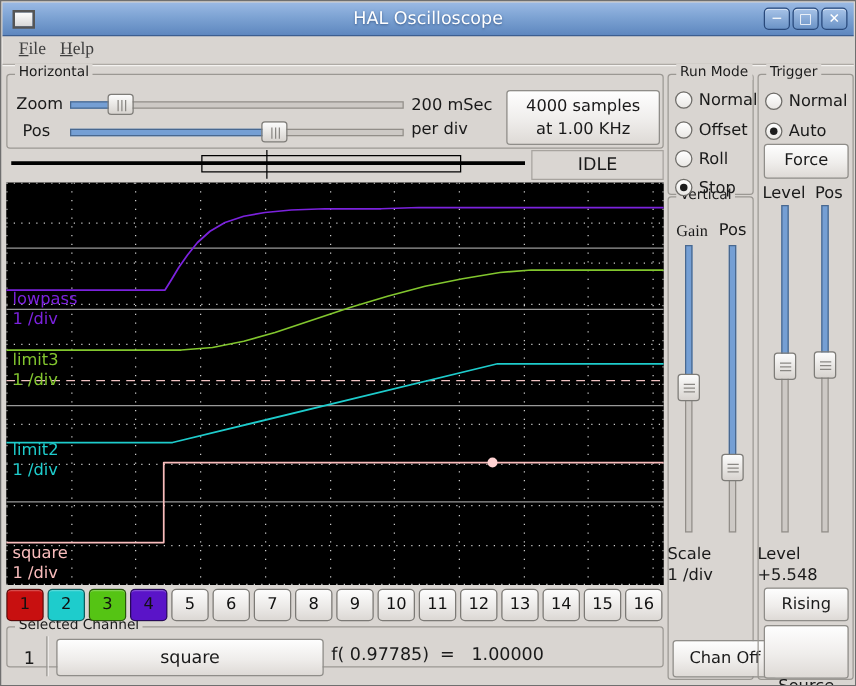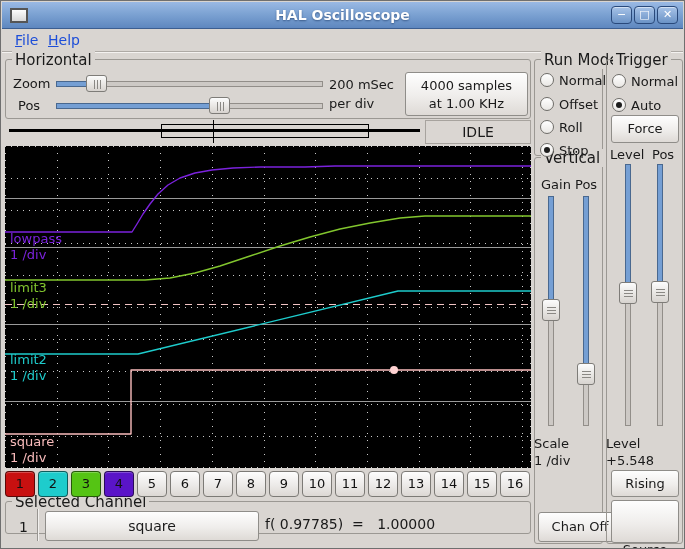--- a/index.html
+++ b/index.html
@@ -11,34 +11,34 @@
   }
   
   .titlebar{
     position:absolute;left:1px;top:1px;right:1px;height:27px;
     background:linear-gradient(#9ab9e4,#7da3d3 45%,#5e87bf);
     border-bottom:1px solid #3c5e90;
   }
   .title-icon{position:absolute;left:8px;top:6px;width:18px;height:15px;
     background:linear-gradient(#fdfdfd,#d8d8d8);border:2px solid #555;}
   .title-text{position:absolute;left:0;right:0;top:5px;text-align:center;
-    color:#fff;font-weight:bold;font-size:14px;text-shadow:0 1px 2px #3a5b8a;}
+    color:#fff;font-weight:normal;font-size:14px;text-shadow:0 1px 2px #3a5b8a;}
   .winbtn{position:absolute;top:4px;width:21px;height:18px;border-radius:4px;
     background:linear-gradient(#a7c3e8,#6b93c6);border:1px solid #29497b;
     color:#fff;font-size:11px;font-weight:bold;text-align:center;line-height:16px;
     box-shadow:inset 0 1px 0 rgba(255,255,255,.5);}
   
   .menubar{position:absolute;left:1px;top:28px;right:1px;height:23px;
     border-bottom:1px solid #aeaaa5;box-shadow:0 1px 0 #f4f2f0;font-size:14px;}
-  .menu-item{position:absolute;top:3px;color:#1d4ed8;}
+  .menu-item{position:absolute;top:3px;color:#404040;font-family:Liberation Serif, serif;}
   .menu-item u{text-decoration:underline;}
   
   .frame{position:absolute;border:1px solid #9b9893;border-radius:3px;}
   .legend{position:absolute;top:-9px;left:6px;background:#d9d5d1;padding:0 3px;
-    font-size:15px;color:#1a1a1a;white-space:nowrap;}
+    font-size:11px;color:#1a1a1a;white-space:nowrap;}
   .lbl{position:absolute;font-size:13px;color:#1a1a1a;white-space:pre;}
   .ctr{}
   
   .btn{position:absolute;border:1px solid #8f8d89;border-radius:3px;
     background:linear-gradient(#fefefe,#efedeb 55%,#dedad6);
     font-size:13px;color:#1a1a1a;text-align:center;}
   
   .track-b{position:absolute;background:#759fd4;border:1px solid #49688f;}
   .track-g{position:absolute;background:#cdc9c5;border:1px solid #928e89;}
   .handle{position:absolute;border:1px solid #7e7c78;border-radius:3px;
@@ -175,21 +175,21 @@
   <div class="lbl mono-ish" style="left:264px;top:515px;font-size:14px;">f( 0.97785)  =   1.00000</div>
 
   <div class="frame" style="left:533px;top:58px;width:69px;height:97px;">
     <div class="legend">Run Mode</div>
   </div>
   <div id="run-mode-options"></div>
 
   <div class="frame" style="left:533px;top:156px;width:69px;height:387px;">
     <div class="legend">Vertical</div>
   </div>
-  <div class="lbl" style="left:540px;top:176px;">Gain</div>
+  <div class="lbl" style="left:540px;top:176px;font-family:Liberation Serif, serif;">Gain</div>
   <div class="lbl" style="left:574px;top:176px;">Pos</div>
 
   <div class="track-b" style="left:547px;top:195px;width:6px;height:114px;"></div>
   <div class="track-g" style="left:547px;top:308px;width:6px;height:117px;"></div>
   <div class="handle" style="left:541px;top:298px;width:18px;height:22px;">
       <span class="grip-h"></span>
     </div>
 
   <div class="track-b" style="left:582px;top:195px;width:6px;height:178px;"></div>
   <div class="track-g" style="left:582px;top:372px;width:6px;height:53px;"></div>

